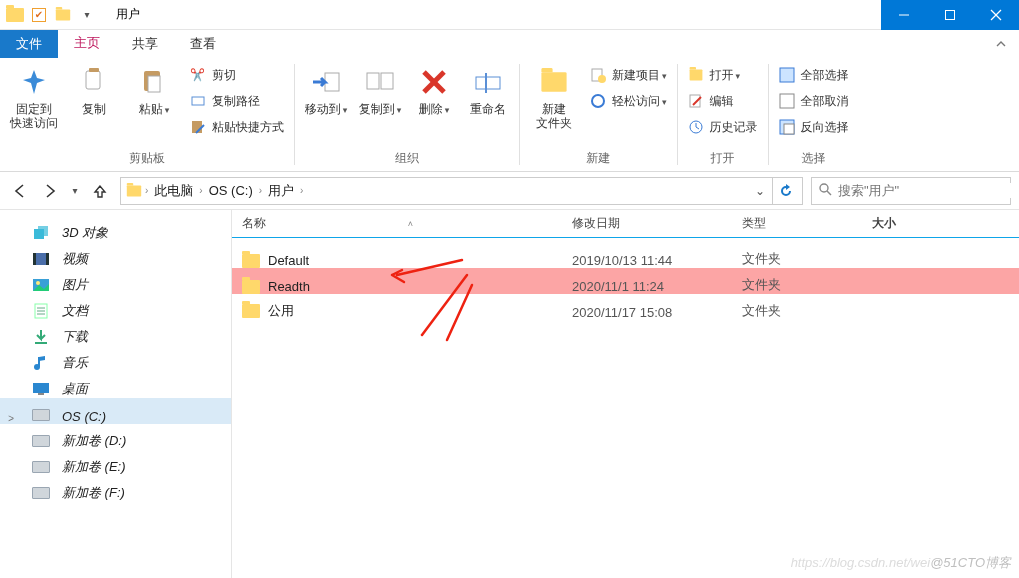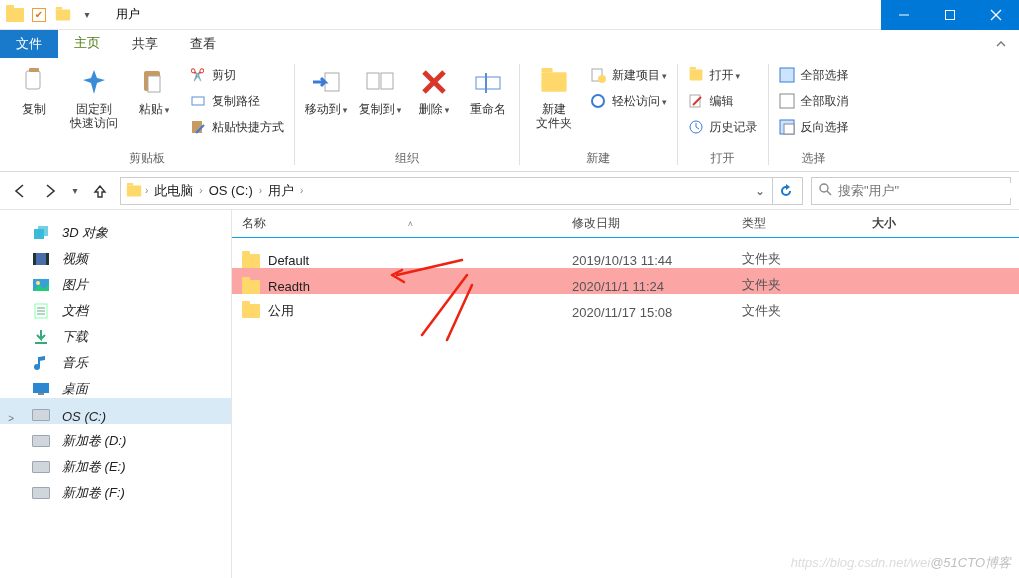--- a/index.html
+++ b/index.html
@@ -30,21 +30,21 @@
   .winbtn.min,.winbtn.max,.winbtn.close{ background:#0078d7; color:#fff;}
   .winbtn.min,.winbtn.max{ background:#1583e0;}
   .winbtn.min,.winbtn.max,.winbtn.close{ }
   .winbtn.min,.winbtn.max{ background:#0078d7;}
   .winbtn.min svg,.winbtn.max svg,.winbtn.close svg{ stroke:#fff;}
 
   
   .ribbon-tabs { height: 28px; display:flex; align-items: stretch; background:#fff; }
   .ribbon-tabs .file-tab { background:#1979ca; color:#fff; padding: 0 16px; display:flex; align-items:center; font-size:13px;font-family:Liberation Mono, monospace; }
   .ribbon-tabs .tab { padding:0 16px; display:flex; align-items:center; font-size:13px; color:#333; cursor:default;}
-  .ribbon-tabs .tab.active { color:#4d7c0f; border-bottom:2px solid #fff; background:#fff;}
+  .ribbon-tabs .tab.active { color:#be185d; border-bottom:2px solid #fff; background:#fff;}
   .ribbon-tabs .collapse { margin-left:auto; width:36px; display:flex; align-items:center; justify-content:center; color:#777;}
 
   
   .ribbon { height: 114px; border-bottom:1px solid #dadada; display:flex; background:#fff;}
   .rg { display:flex; flex-direction:column; padding: 4px 6px 0 6px; }
   .rg .rg-body { flex:1; display:flex; align-items:flex-start; gap:4px;}
   .rg .rg-label { text-align:center; font-size:12px; color:#666; padding:2px 0 4px;}
   .rsep { width:1px; background:#e0e0e0; margin:6px 0;}
   .big-btn { display:flex; flex-direction:column; align-items:center; justify-content:flex-start; width:56px; padding:4px 2px; gap:4px; text-align:center; font-size:12px; line-height:14px; color:#333;}
   .big-btn .ic{ width:32px; height:32px; display:flex; align-items:center; justify-content:center;}
@@ -156,34 +156,34 @@
   </div>
 </div>
 
 <div class="ribbon">
 
   <div class="rg">
     <div class="rg-body">
       <div class="big-btn">
         <span class="ic">
           <svg width="28" height="28">
+              <path d="M14 2 L17 10 L25 12 L17 15 L14 26 L11 15 L3 12 L11 10 Z" fill="#3b8bd8"></path>
+            </svg>
+        </span>
+        <span style="white-space:pre-line">固定到
+快速访问</span>
+      </div>
+      <div class="big-btn">
+        <span class="ic">
+          <svg width="28" height="28">
               <rect x="6" y="3" width="14" height="18" rx="2" fill="#fff" stroke="#aaa"></rect>
               <rect x="9" y="0" width="10" height="4" rx="1" fill="#c59b63"></rect>
             </svg>
         </span>
         <span>复制</span>
-      </div>
-      <div class="big-btn">
-        <span class="ic">
-          <svg width="28" height="28">
-              <path d="M14 2 L17 10 L25 12 L17 15 L14 26 L11 15 L3 12 L11 10 Z" fill="#3b8bd8"></path>
-            </svg>
-        </span>
-        <span style="white-space:pre-line">固定到
-快速访问</span>
       </div>
       <div class="big-btn">
         <span class="ic">
           <svg width="28" height="28">
               <rect x="4" y="3" width="16" height="20" rx="2" fill="#c59b63"></rect>
               <rect x="8" y="8" width="12" height="16" fill="#fff" stroke="#aaa"></rect>
             </svg>
         </span>
         <span class="dd-arrow">粘贴</span>
       </div>

